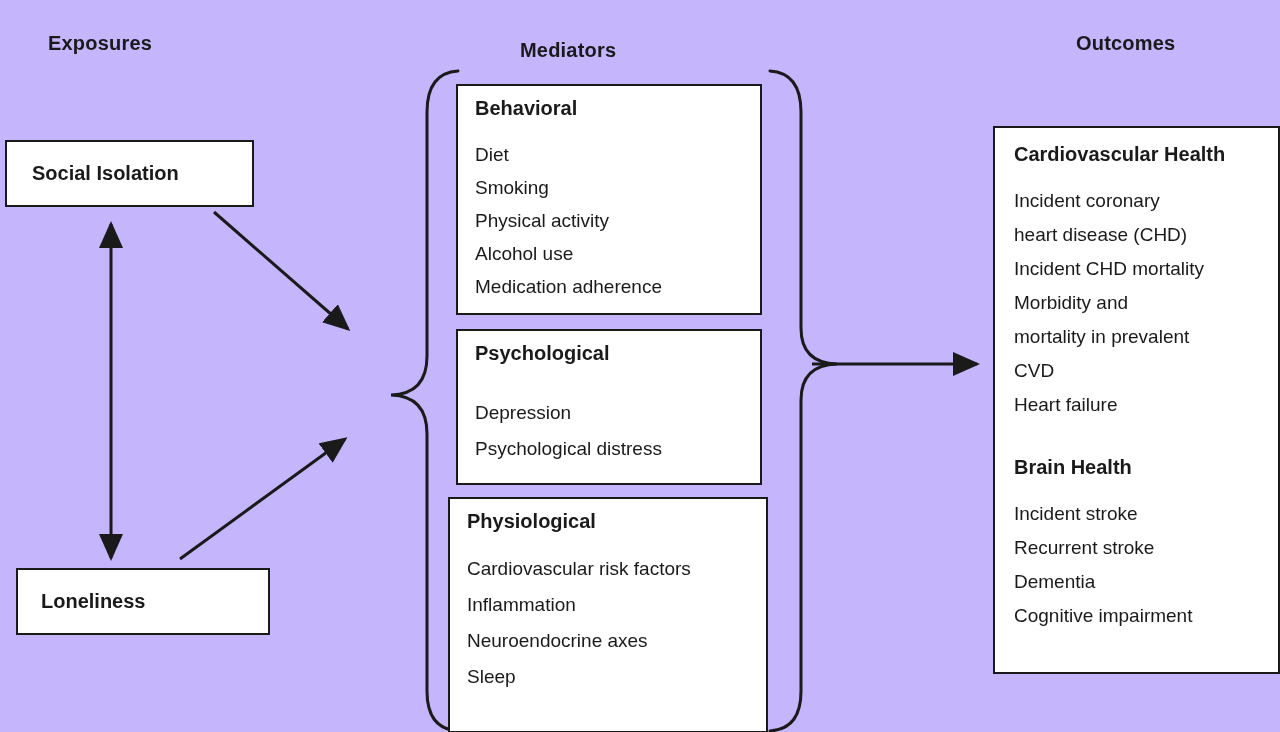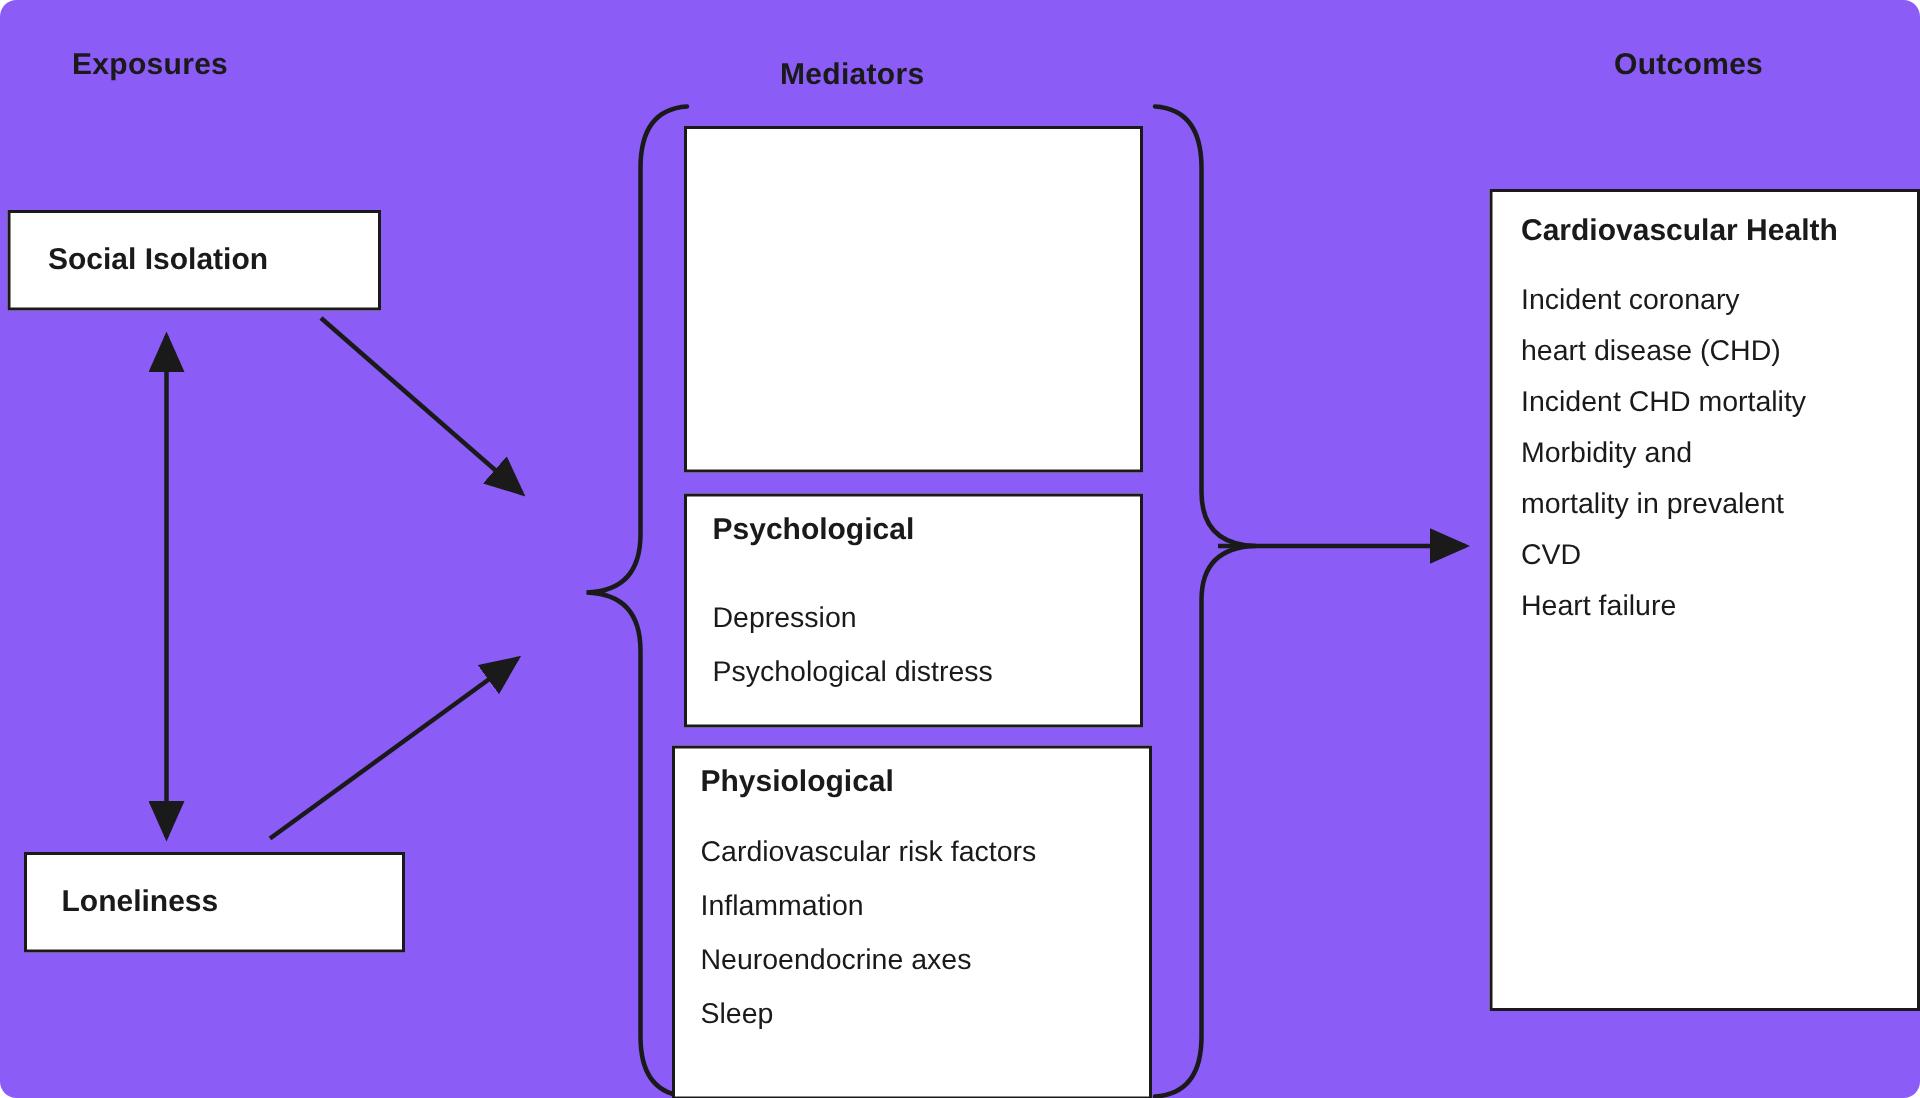--- a/index.html
+++ b/index.html
@@ -5,23 +5,22 @@
   * { margin: 0; padding: 0; box-sizing: border-box; }
   html, body { background: #ffffff; }
   body {
     width: 1280px; height: 732px;
     font-family: "Liberation Sans", sans-serif;
     color: #1a1a1a;
   }
   .canvas {
     position: relative;
     width: 1280px; height: 732px;
-    background: #8b5cf6;
+    background: #c4b5fd;
     overflow: hidden;
-    border-radius: 11px;
   }
   .overlay {
     position: absolute; left: 0; top: 0;
     width: 1280px; height: 732px;
     pointer-events: none;
   }
   .overlay .arrow { stroke: #1a1a1a; stroke-width: 3; }
   .overlay .brace { stroke: #1a1a1a; stroke-width: 3; fill: none; stroke-linecap: round; }
   .col-header {
     position: absolute;
@@ -84,20 +83,28 @@
 
   <div class="exp-box" style="left:5px; top:140px; width:249px; height:67px;">
     <span class="exp-label">Social Isolation</span>
   </div>
 
   <div class="exp-box" style="left:16px; top:568px; width:254px; height:67px; padding-left:23px;">
     <span class="exp-label">Loneliness</span>
   </div>
 
   <div class="med-box" style="left:456px; top:84px; width:306px; height:231px;">
+    <div class="box-title">Behavioral</div>
+    <ul class="item-list">
+      <li>Diet</li>
+      <li>Smoking</li>
+      <li>Physical activity</li>
+      <li>Alcohol use</li>
+      <li>Medication adherence</li>
+    </ul>
   </div>
 
   <div class="med-box" style="left:456px; top:329px; width:306px; height:156px;">
     <div class="box-title gap-lg">Psychological</div>
     <ul class="item-list lh-lg">
       <li>Depression</li>
       <li>Psychological distress</li>
     </ul>
   </div>
 
@@ -117,15 +124,24 @@
       <ul class="item-list">
         <li>Incident coronary
 heart disease (CHD)</li>
         <li>Incident CHD mortality</li>
         <li>Morbidity and
 mortality in prevalent
 CVD</li>
         <li>Heart failure</li>
       </ul>
     </div>
+    <div class="out-section">
+      <div class="box-title">Brain Health</div>
+      <ul class="item-list">
+        <li>Incident stroke</li>
+        <li>Recurrent stroke</li>
+        <li>Dementia</li>
+        <li>Cognitive impairment</li>
+      </ul>
+    </div>
   </div>
 
 </div>
 
 </body></html>

